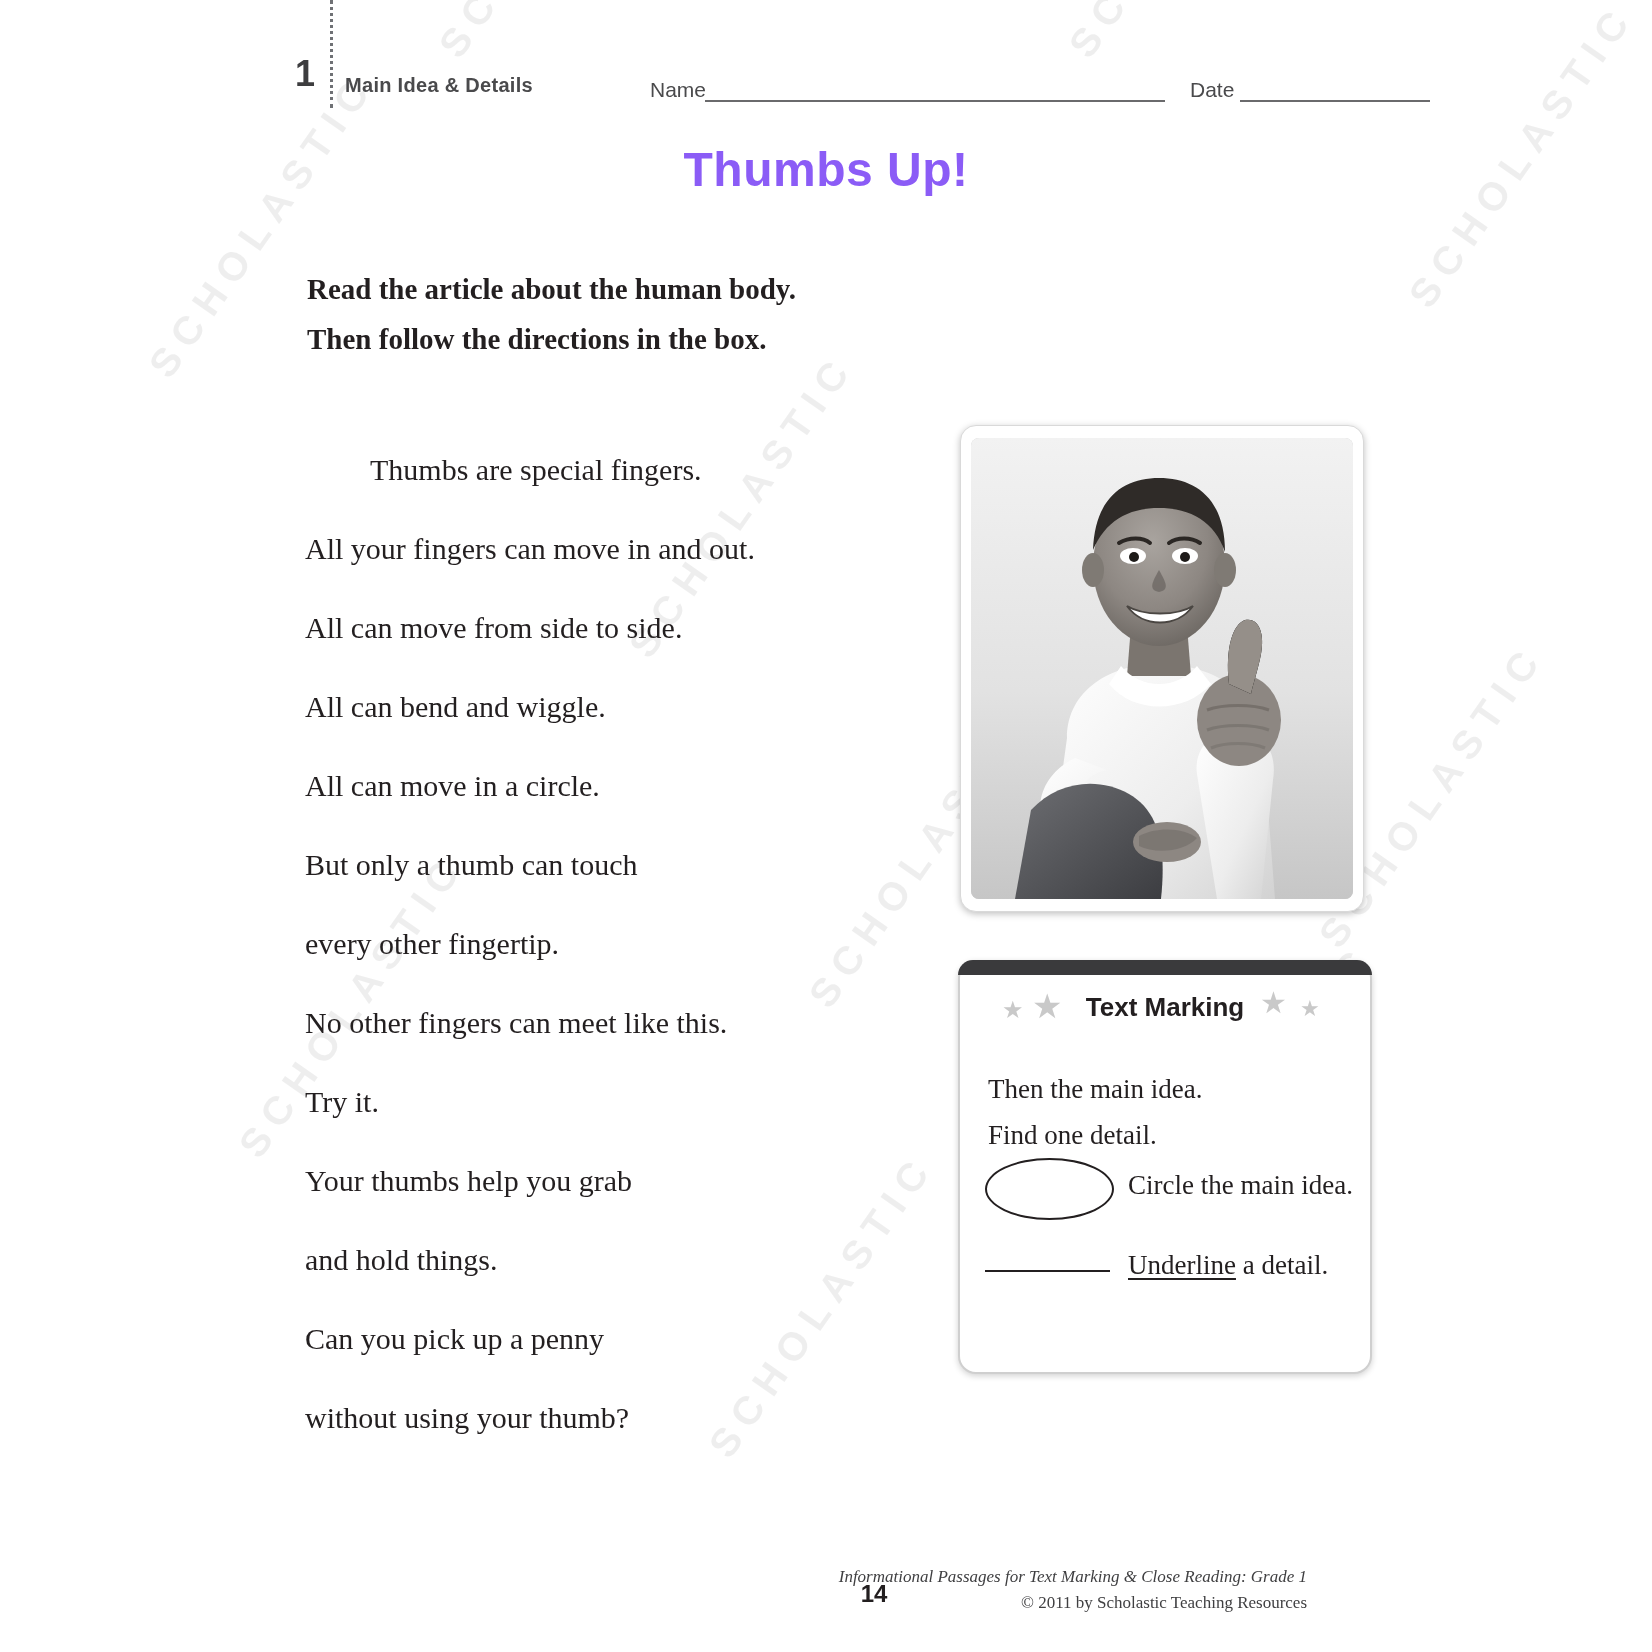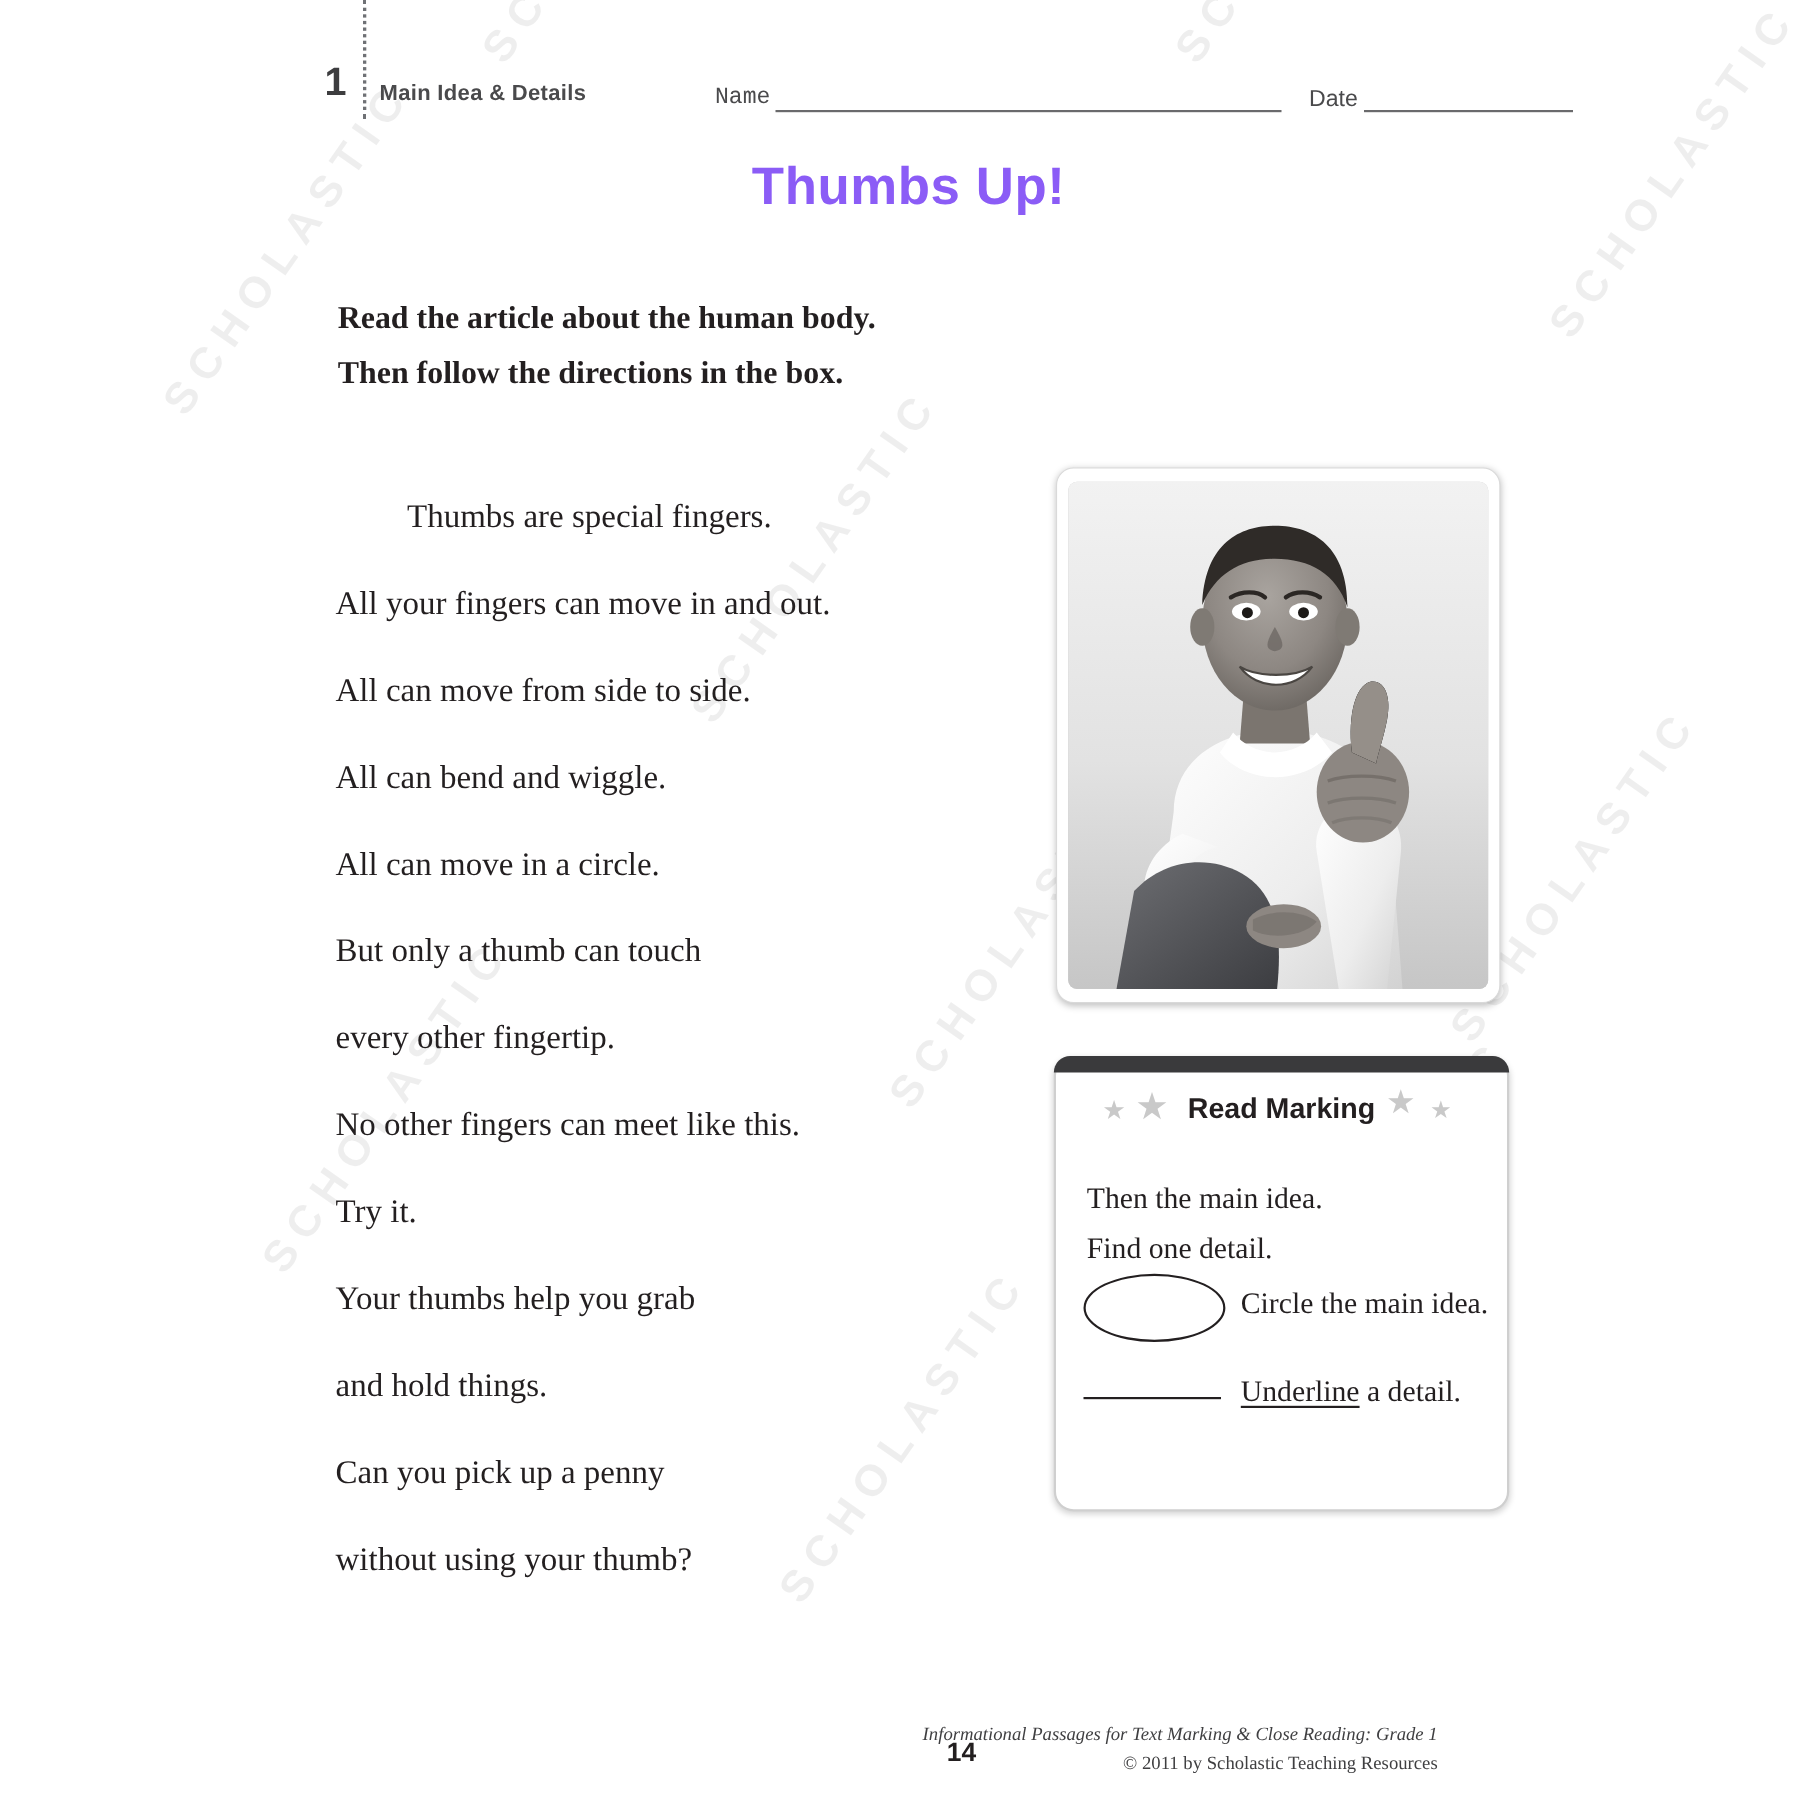--- a/index.html
+++ b/index.html
@@ -76,21 +76,21 @@
     font-family: "Liberation Sans", sans-serif;
     font-size: 20px;
     font-weight: 700;
     color: #4a4a4c;
     letter-spacing: 0.3px;
   }
   .name-label {
     position: absolute;
     left: 650px;
     top: 78px;
-    font-family: Liberation Mono, monospace;
+    font-family: Liberation Sans, sans-serif;
     font-size: 21px;
     color: #4a4a4c;
   }
   .name-line {
     position: absolute;
     left: 705px;
     top: 100px;
     width: 460px;
     border-bottom: 2px solid #6a6a6c;
   }
@@ -393,21 +393,21 @@
       </svg>
     </div>
   </div>
 
   <div class="tm-box">
     <div class="tm-bar"></div>
     <span class="star" style="left:42px; top:36px; font-size:24px;">★</span>
     <span class="star" style="left:72px; top:28px; font-size:34px;">★</span>
     <span class="star" style="left:300px; top:26px; font-size:30px;">★</span>
     <span class="star" style="left:340px; top:36px; font-size:22px;">★</span>
-    <div class="tm-title">Read Marking</div>
+    <div class="tm-title">Text Marking</div>
 
     <div class="tm-line" style="top:112px;">Then the main idea.</div>
     <div class="tm-line" style="top:158px;">Find one detail.</div>
 
     <div class="tm-ellipse"></div>
     <div class="tm-action" style="left:168px; top:208px;">Circle the main idea.</div>
 
     <div class="tm-underline"></div>
     <div class="tm-action" style="left:168px; top:288px;"><span class="u-word">Underline</span><span> a detail.</span></div>
   </div>

